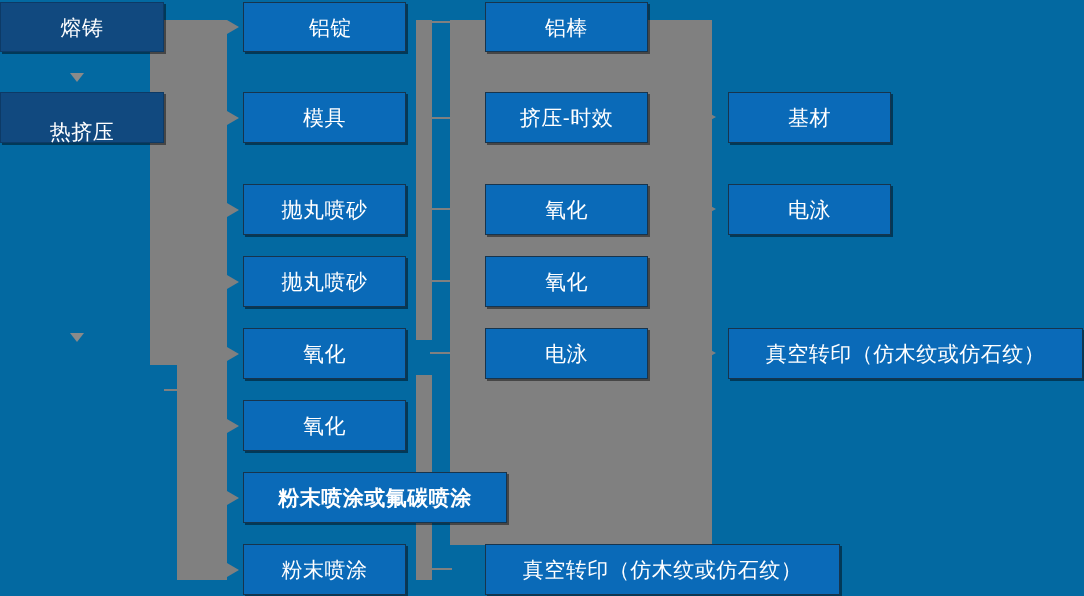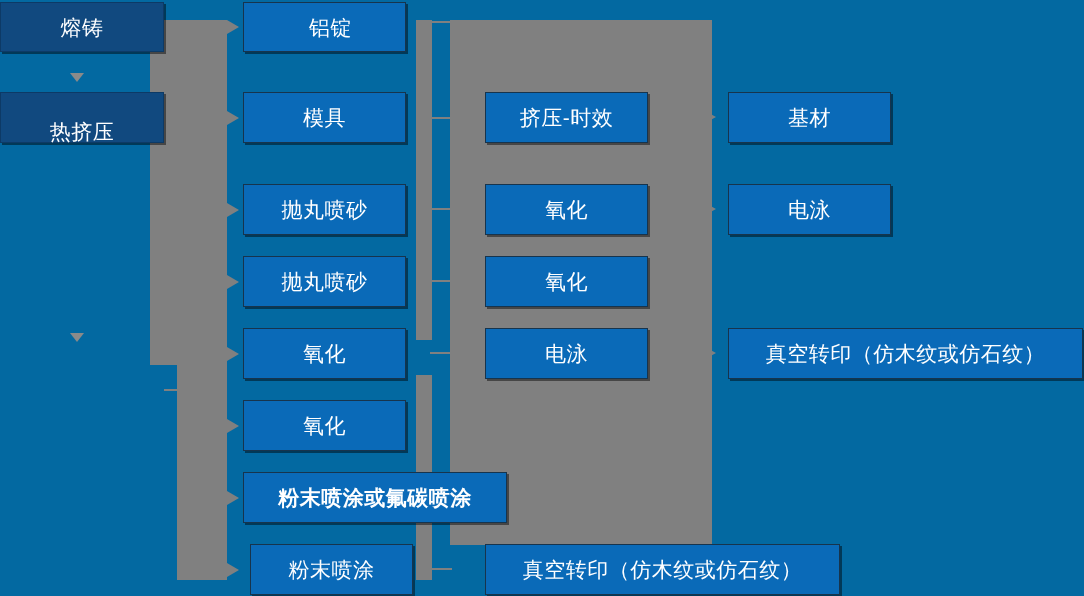--- a/index.html
+++ b/index.html
@@ -141,24 +141,27 @@
   </div>
   <div class="node bright" style="left:243px; top:328px; width:163px; height:51px;">
     <span>氧化</span>
   </div>
   <div class="node bright" style="left:243px; top:400px; width:163px; height:51px;">
     <span>氧化</span>
   </div>
   <div class="node bright" style="left:243px; top:472px; width:264px; height:51px;font-weight:bold;">
     <span>粉末喷涂或氟碳喷涂</span>
   </div>
-  <div class="node bright" style="left:250px; top:544px; width:163px; height:51px;">
+  <div class="node bright" style="left:243px; top:544px; width:163px; height:51px;">
     <span>粉末喷涂</span>
   </div>
 
+  <div class="node bright" style="left:485px; top:2px; width:163px; height:50px;">
+    <span>铝棒</span>
+  </div>
   <div class="node bright" style="left:485px; top:92px; width:163px; height:51px;">
     <span>挤压-时效</span>
   </div>
   <div class="node bright" style="left:485px; top:184px; width:163px; height:51px;">
     <span>氧化</span>
   </div>
   <div class="node bright" style="left:485px; top:256px; width:163px; height:51px;">
     <span>氧化</span>
   </div>
   <div class="node bright" style="left:485px; top:328px; width:163px; height:51px;">

